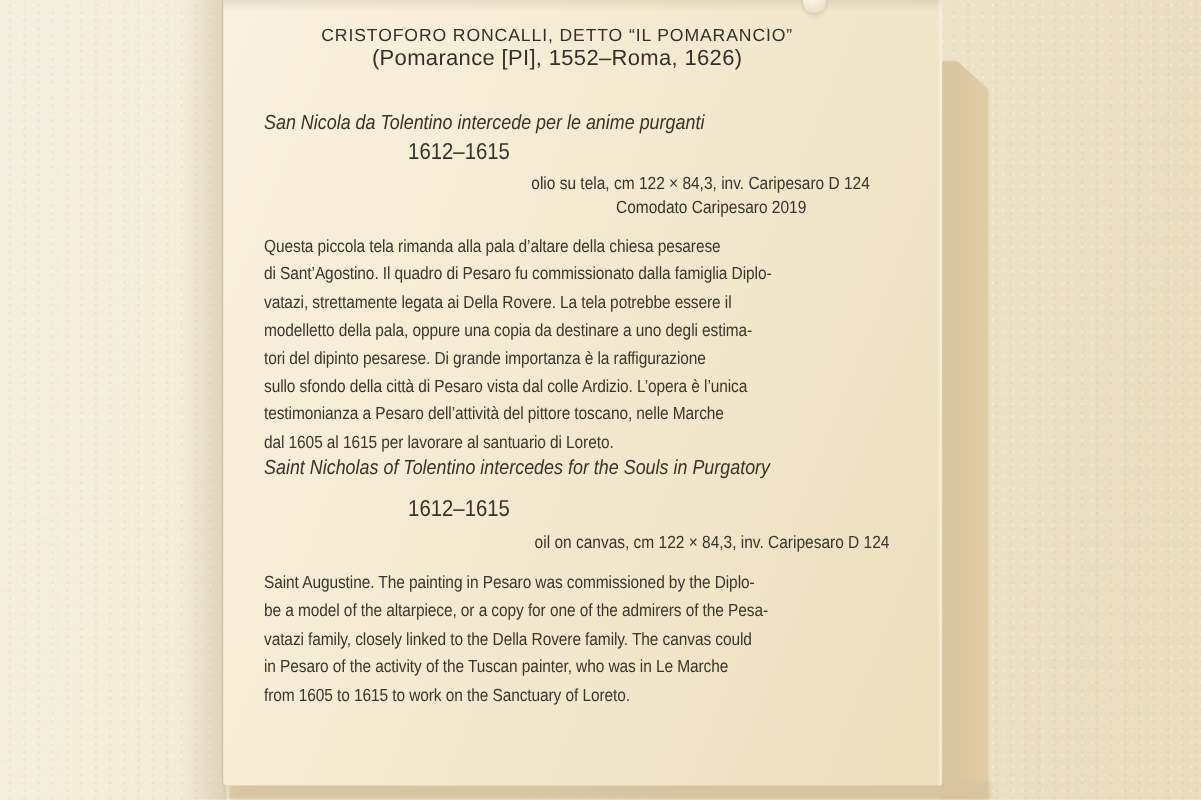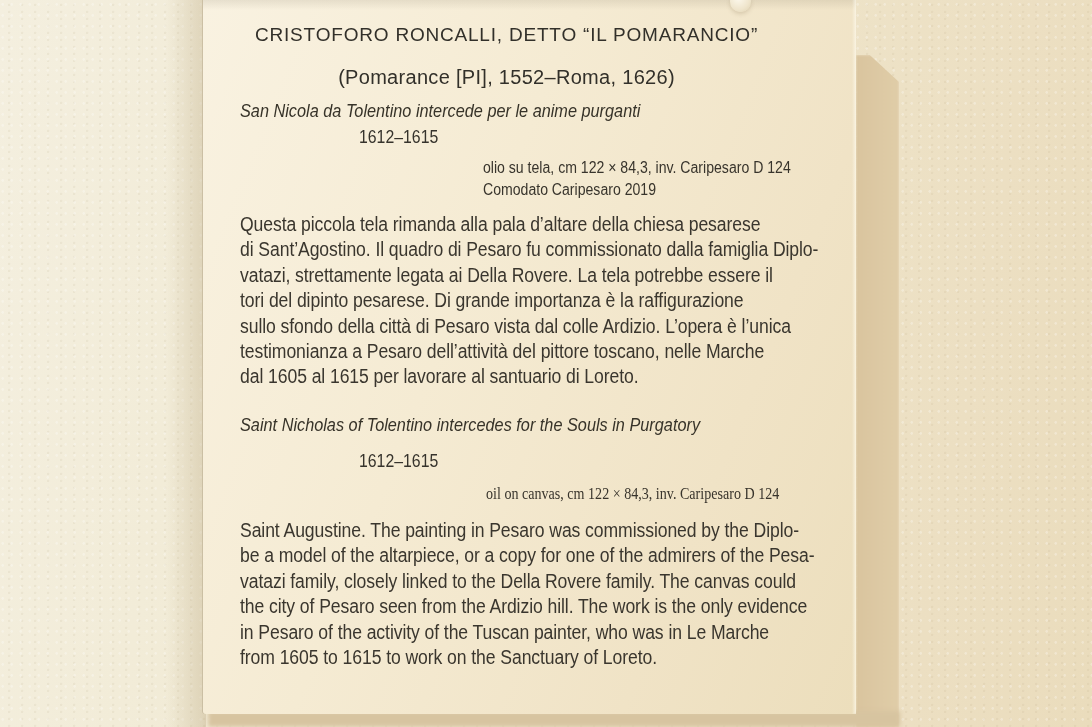--- a/index.html
+++ b/index.html
@@ -50,33 +50,33 @@
   .screw{
     position:absolute;left:527px;top:-9px;width:21px;height:21px;border-radius:50%;
     background:radial-gradient(circle at 40% 35%, #fcf8ec 0%, #efe5cc 60%, #ded1b1 100%);
     box-shadow:0 2px 4px rgba(150,130,95,0.30);
   }
   
   .artist-block{
     position:absolute;top:24px;left:0;width:100%;box-sizing:border-box;
     padding-right:46px;text-align:center;color:#32302a;
   }
-  .artist-name{font-size:19px;letter-spacing:0.8px;white-space:nowrap;}
-  .artist-dates{font-size:20px;margin-top:20px;letter-spacing:0.3px;white-space:nowrap;}
+  .artist-name{font-size:16px;letter-spacing:0.8px;white-space:nowrap;}
+  .artist-dates{font-size:20px;margin-top:0;letter-spacing:0.3px;white-space:nowrap;}
   .sq{display:inline-block;transform:scaleX(0.88);transform-origin:left top;white-space:nowrap;}
   .work-title{position:absolute;left:37px;font-style:italic;font-size:18.5px;color:#373329;}
-  .work-date{position:absolute;left:156px;font-size:18px;}
-  .tombstone{position:absolute;font-size:16px;line-height:21.5px;color:#38342c;}
-  .para{position:absolute;left:37px;font-size:20px;line-height:25.4px;letter-spacing:-0.1px;color:#3a362e;}
+  .work-date{position:absolute;left:168px;font-size:21px;}
+  .tombstone{position:absolute;font-size:16px;line-height:21.5px;color:#38342c;text-align:center;}
+  .para{position:absolute;left:37px;font-size:16px;line-height:25.4px;letter-spacing:-0.1px;color:#3a362e;}
   .para .line{white-space:nowrap;}
   .it-title{top:100px;} .it-date{top:127px;}
   .it-tomb{top:157px;left:280px;}
   .it-para{top:212px;}
   .en-title{top:414px;} .en-date{top:451px;}
-  .en-tomb{top:483px;left:283px;font-family:Liberation Serif, serif;}
+  .en-tomb{top:483px;left:283px;}
   .en-para{top:518px;}
 </style>
 </head>
 <body>
 
 <div class="wall"></div>
 <div class="shadow-left"></div>
 <div class="shadow-right"></div>
 <div class="shadow-bottom"></div>
 
@@ -95,36 +95,36 @@
     <span class="sq">1612–1615</span>
   </div>
   <div class="tombstone it-tomb">
     <div><span class="sq">olio su tela, cm 122 × 84,3, inv. Caripesaro D 124</span></div>
     <div><span class="sq">Comodato Caripesaro 2019</span></div>
   </div>
   <div class="para it-para">
     <div class="line"><span class="sq">Questa piccola tela rimanda alla pala d’altare della chiesa pesarese</span></div>
     <div class="line"><span class="sq">di Sant’Agostino. Il quadro di Pesaro fu commissionato dalla famiglia Diplo-</span></div>
     <div class="line"><span class="sq">vatazi, strettamente legata ai Della Rovere. La tela potrebbe essere il</span></div>
+    <div class="line"><span class="sq">modelletto della pala, oppure una copia da destinare a uno degli estima-</span></div>
     <div class="line"><span class="sq">tori del dipinto pesarese. Di grande importanza è la raffigurazione</span></div>
     <div class="line"><span class="sq">sullo sfondo della città di Pesaro vista dal colle Ardizio. L’opera è l’unica</span></div>
     <div class="line"><span class="sq">testimonianza a Pesaro dell’attività del pittore toscano, nelle Marche</span></div>
     <div class="line"><span class="sq">dal 1605 al 1615 per lavorare al santuario di Loreto.</span></div>
   </div>
 
   <div class="work-title en-title">
     <span class="sq">Saint Nicholas of Tolentino intercedes for the Souls in Purgatory</span>
   </div>
   <div class="work-date en-date">
     <span class="sq">1612–1615</span>
   </div>
   <div class="tombstone en-tomb">
     <div><span class="sq">oil on canvas, cm 122 × 84,3, inv. Caripesaro D 124</span></div>
   </div>
   <div class="para en-para">
     <div class="line"><span class="sq">Saint Augustine. The painting in Pesaro was commissioned by the Diplo-</span></div>
     <div class="line"><span class="sq">be a model of the altarpiece, or a copy for one of the admirers of the Pesa-</span></div>
     <div class="line"><span class="sq">vatazi family, closely linked to the Della Rovere family. The canvas could</span></div>
-    <div class="line"><span class="sq">the city of Pesaro seen from the Ardizio hill. The work is the only evidence</span></div>
     <div class="line"><span class="sq">in Pesaro of the activity of the Tuscan painter, who was in Le Marche</span></div>
     <div class="line"><span class="sq">from 1605 to 1615 to work on the Sanctuary of Loreto.</span></div>
   </div>
 </div>
 
 </body></html>

